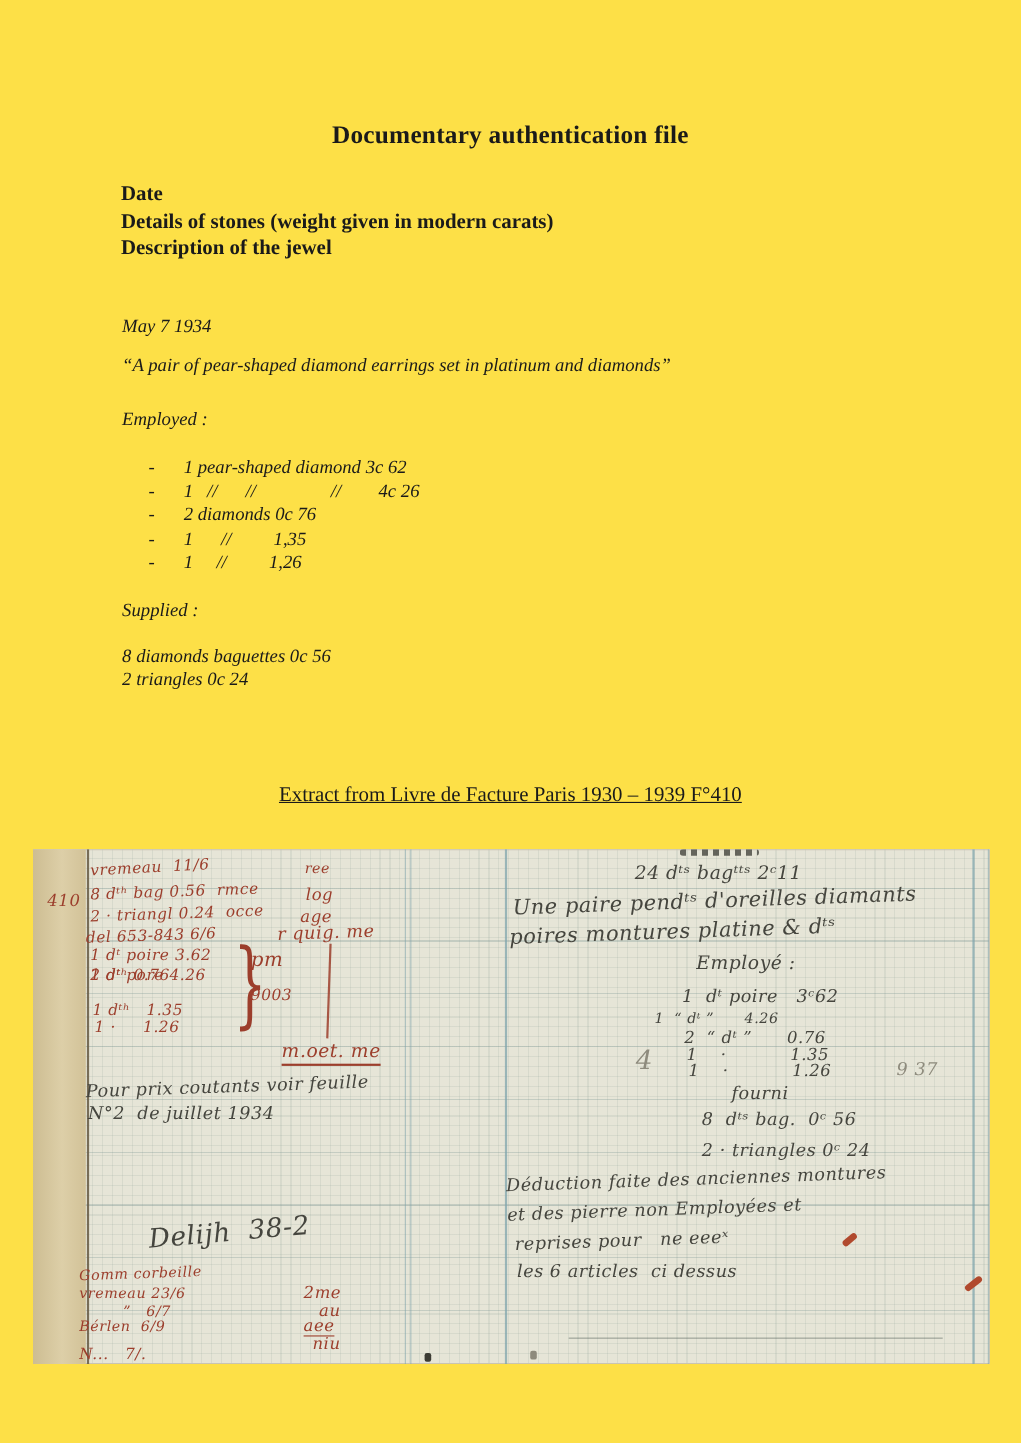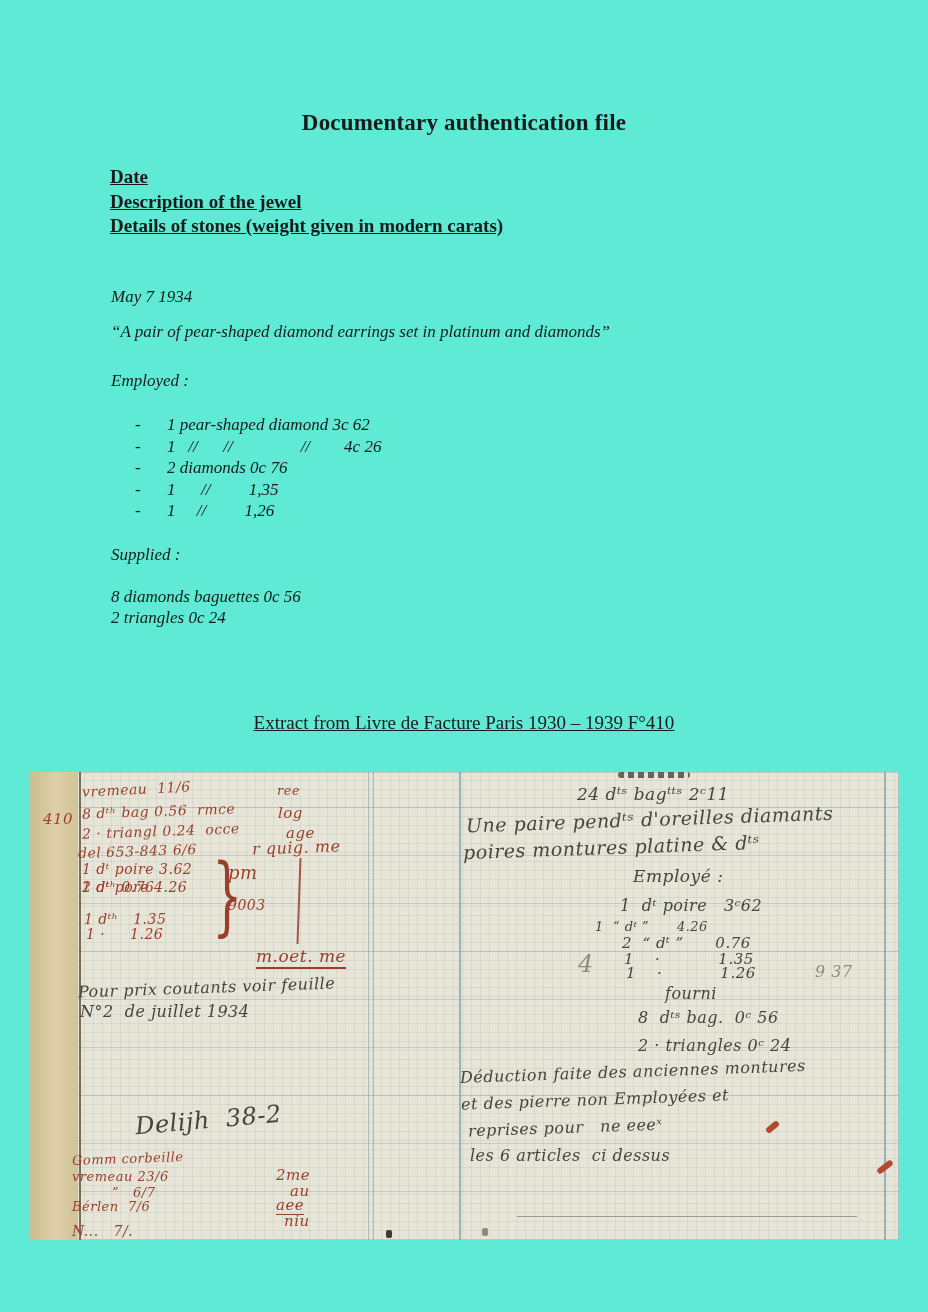--- a/index.html
+++ b/index.html
@@ -1,22 +1,22 @@
 <!DOCTYPE html>
 <html><head>
 <meta charset="utf-8">
 <style>
   html,body{margin:0;padding:0;background:#ffffff;}
-  .page{position:relative;width:928px;height:1312px;background:#5eead4;overflow:hidden;
+  .page{position:relative;width:928px;height:1312px;background:#fde047;overflow:hidden;
         font-family:"Liberation Serif",serif;color:#1a1a1a;}
   
   .doc-title{position:absolute;top:110px;left:0;width:100%;text-align:center;
              font-size:23px;font-weight:bold;letter-spacing:.2px;}
   .headings{position:absolute;top:165px;left:110px;font-size:19px;font-weight:bold;line-height:24.5px;}
-  .headings div{text-decoration:underline;}
+  .headings div{}
   .bodyline{position:absolute;left:111px;font-size:17px;font-style:italic;white-space:pre;}
   .list{position:absolute;left:135px;top:414px;font-size:17px;font-style:italic;line-height:21.5px;}
   .list .row{display:flex;}
   .list .dash{width:32px;}
   .list .txt{white-space:pre;}
   .extract{position:absolute;top:712px;left:0;width:100%;text-align:center;font-size:19px;}
   .extract span{text-decoration:underline;}
   
   .scan{position:absolute;left:30px;top:772px;width:870px;height:468px;overflow:hidden;
         background-color:#e6e5d7;
@@ -50,22 +50,22 @@
 </style>
 </head>
 <body>
 
 <div class="page">
 
   <div class="doc-title">Documentary authentication file</div>
 
   <div class="headings">
     <div>Date</div>
+    <div>Details of stones (weight given in modern carats)</div>
     <div>Description of the jewel</div>
-    <div>Details of stones (weight given in modern carats)</div>
   </div>
 
   <div class="bodyline" style="top:287px">May 7 1934</div>
   <div class="bodyline" style="top:322px">“A pair of pear-shaped diamond earrings set in platinum and diamonds”</div>
   <div class="bodyline" style="top:371px">Employed :</div>
 
   <div class="list">
     <div class="row">
       <span class="dash">-</span>
       <span class="txt">1 pear-shaped diamond 3c 62</span>
@@ -105,21 +105,21 @@
     <div class="vrule" style="left:854px"></div>
     <div class="vrule thin" style="left:868px"></div>
 
     <span class="hw red" style="left:13px;top:40px;font-size:15px">410</span>
 
     <span class="hw red rn3" style="left:52px;top:10px;font-size:14px">vremeau  11/6</span>
     <span class="hw red" style="left:247px;top:12px;font-size:13px">ree</span>
     <span class="hw red rn2" style="left:52px;top:32px;font-size:14px">8 dᵗʰ bag 0.56  rmce</span>
     <span class="hw red" style="left:248px;top:34px;font-size:15px">log</span>
     <span class="hw red rn2" style="left:52px;top:52px;font-size:14px">2 · triangl 0.24  occe</span>
-    <span class="hw red" style="left:256px;top:54px;font-size:15px">age</span>
+    <span class="hw red" style="left:243px;top:54px;font-size:15px">age</span>
     <span class="hw red rn2" style="left:48px;top:72px;font-size:14px">del 653-843 6/6</span>
     <span class="hw red rn2" style="left:222px;top:68px;font-size:16px">r quig. me</span>
     <span class="hw red" style="left:52px;top:90px;font-size:14px">1 dᵗ poire 3.62</span>
     <span class="hw red" style="left:198px;top:92px;font-size:18px">pm</span>
     <span class="hw red" style="left:52px;top:108px;font-size:14px">2 dᵗʰ 0.76</span>
     <span class="hw red" style="left:52px;top:108px;font-size:14px">1 dᵗ pore 4.26</span>
     <span class="hw red" style="left:198px;top:126px;font-size:14px">9003</span>
     <span class="hw red" style="left:54px;top:140px;font-size:14px">1 dᵗʰ   1.35</span>
     <span class="hw red" style="left:56px;top:155px;font-size:14px">1 ·     1.26</span>
     <span class="brace" style="left:170px;top:80px">}</span>
@@ -128,21 +128,21 @@
 
     <span class="hw dark rn2" style="left:48px;top:208px;font-size:16px">Pour prix coutants voir feuille</span>
     <span class="hw dark" style="left:50px;top:232px;font-size:16px">N°2  de juillet 1934</span>
     <span class="hw dark rn5" style="left:105px;top:336px;font-size:24px">Delijh  38-2</span>
 
     <span class="hw red rn2" style="left:42px;top:380px;font-size:13px">Gomm corbeille</span>
     <span class="hw red" style="left:42px;top:398px;font-size:13px">vremeau 23/6</span>
     <span class="hw red" style="left:246px;top:396px;font-size:15px">2me</span>
     <span class="hw red" style="left:82px;top:414px;font-size:13px">”   6/7</span>
     <span class="hw red" style="left:260px;top:412px;font-size:15px">au</span>
-    <span class="hw red" style="left:42px;top:428px;font-size:13px">Bérlen  7/6</span>
+    <span class="hw red" style="left:42px;top:428px;font-size:13px">Bérlen  6/9</span>
     <span class="hw red u2" style="left:246px;top:426px;font-size:15px">aee</span>
     <span class="hw red udbl" style="left:254px;top:442px;font-size:15px">niu</span>
     <span class="hw red" style="left:42px;top:452px;font-size:14px">N...   7/.</span>
     <div class="smallmark" style="left:356px;top:458px"></div>
     <div class="smallmark" style="left:452px;top:456px;background:#8e8b7d"></div>
 
     <div class="squiggle" style="left:588px;top:0;width:72px"></div>
     <span class="hw dark" style="left:547px;top:14px;font-size:17px">24 dᵗˢ bagᵗᵗˢ 2ᶜ11</span>
     <span class="hw dark rn2" style="left:436px;top:38px;font-size:19px">Une paire pendᵗˢ d'oreilles diamants</span>
     <span class="hw dark rn2" style="left:433px;top:66px;font-size:19px">poires montures platine &amp; dᵗˢ</span>

